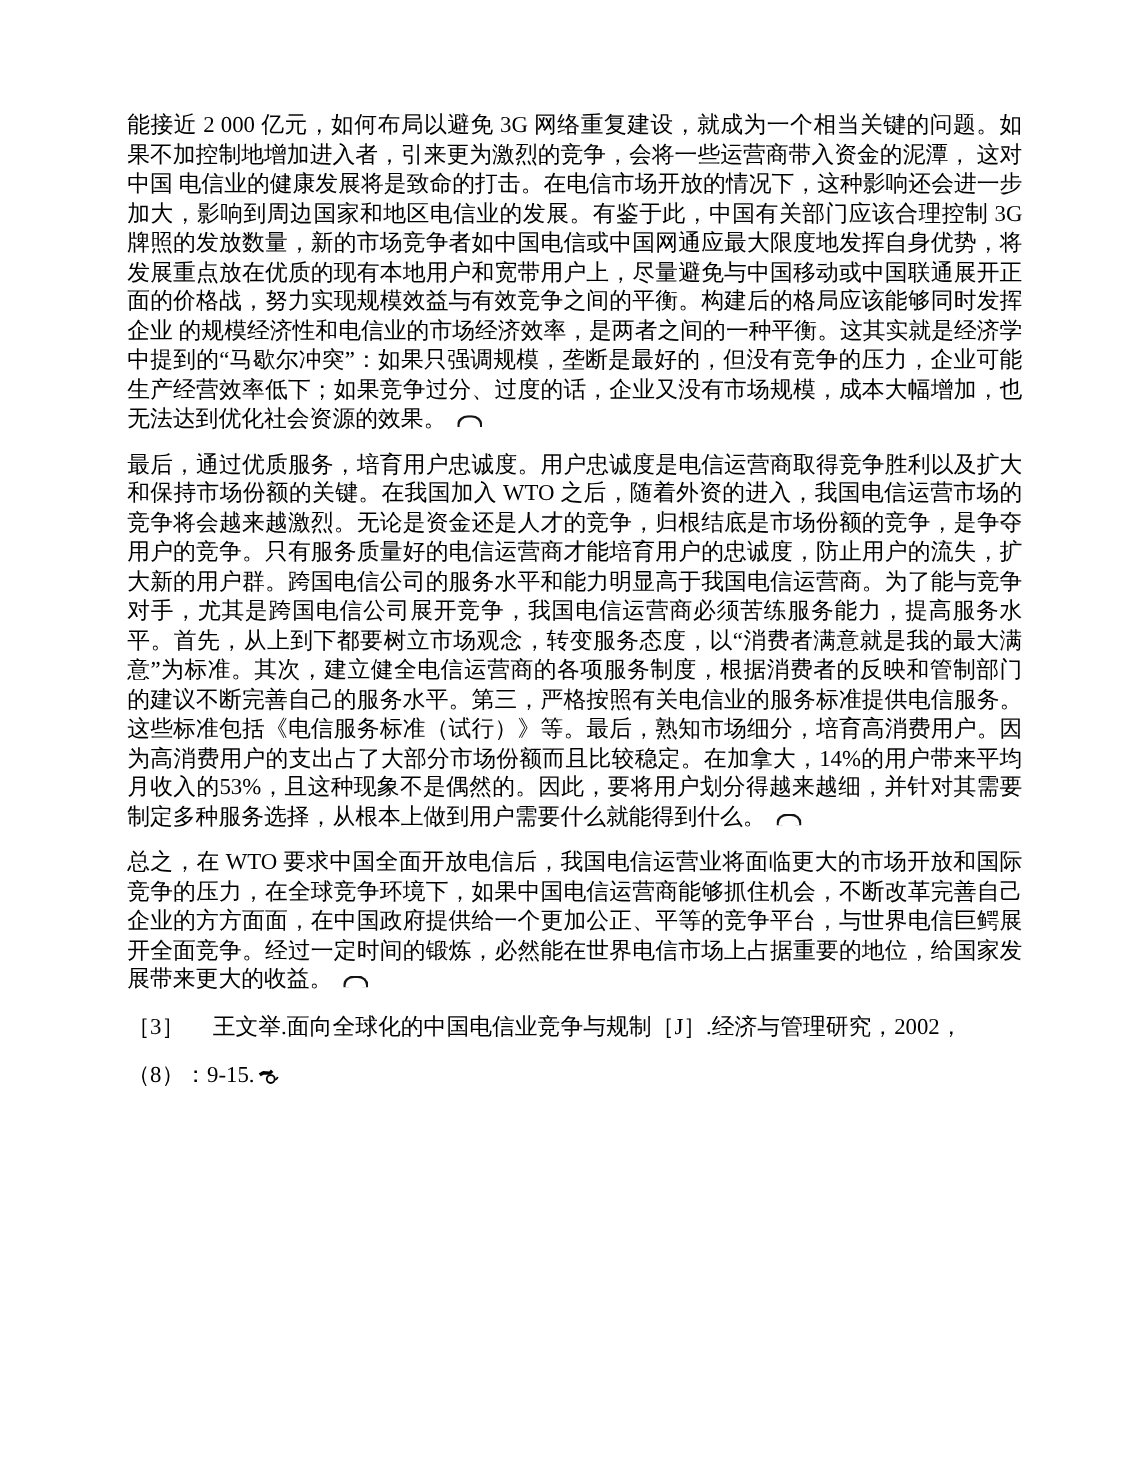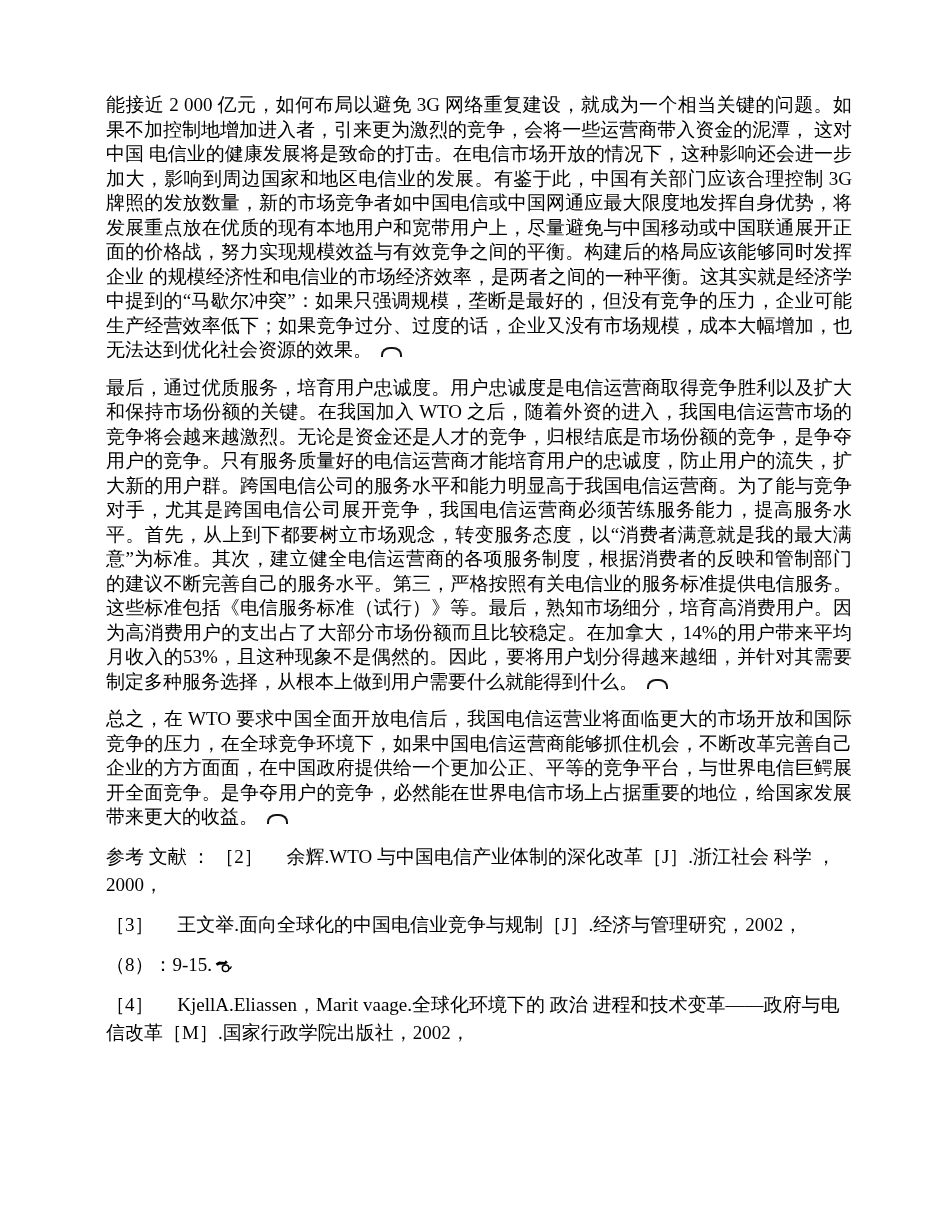--- a/index.html
+++ b/index.html
@@ -64,29 +64,27 @@
 </style>
 </head>
 <body>
 
 <div class="page">
 
   <p class="para body-para"><span class="txt">能接近 2 000 亿元，如何布局以避免 3G 网络重复建设，就成为一个相当关键的问题。如果不加控制地增加进入者，引来更为激烈的竞争，会将一些运营商带入资金的泥潭， 这对 中国 电信业的健康发展将是致命的打击。在电信市场开放的情况下，这种影响还会进一步加大，影响到周边国家和地区电信业的发展。有鉴于此，中国有关部门应该合理控制 3G 牌照的发放数量，新的市场竞争者如中国电信或中国网通应最大限度地发挥自身优势，将发展重点放在优质的现有本地用户和宽带用户上，尽量避免与中国移动或中国联通展开正面的价格战，努力实现规模效益与有效竞争之间的平衡。构建后的格局应该能够同时发挥 企业 的规模经济性和电信业的市场经济效率，是两者之间的一种平衡。这其实就是经济学中提到的“马歇尔冲突”：如果只强调规模，垄断是最好的，但没有竞争的压力，企业可能生产经营效率低下；如果竞争过分、过度的话，企业又没有市场规模，成本大幅增加，也无法达到优化社会资源的效果。</span><span class="arc-mark"></span></p>
 
   <p class="para body-para"><span class="txt">最后，通过优质服务，培育用户忠诚度。用户忠诚度是电信运营商取得竞争胜利以及扩大和保持市场份额的关键。在我国加入 WTO 之后，随着外资的进入，我国电信运营市场的竞争将会越来越激烈。无论是资金还是人才的竞争，归根结底是市场份额的竞争，是争夺用户的竞争。只有服务质量好的电信运营商才能培育用户的忠诚度，防止用户的流失，扩大新的用户群。跨国电信公司的服务水平和能力明显高于我国电信运营商。为了能与竞争对手，尤其是跨国电信公司展开竞争，我国电信运营商必须苦练服务能力，提高服务水平。首先，从上到下都要树立市场观念，转变服务态度，以“消费者满意就是我的最大满意”为标准。其次，建立健全电信运营商的各项服务制度，根据消费者的反映和管制部门的建议不断完善自己的服务水平。第三，严格按照有关电信业的服务标准提供电信服务。这些标准包括《电信服务标准（试行）》等。最后，熟知市场细分，培育高消费用户。因为高消费用户的支出占了大部分市场份额而且比较稳定。在加拿大，14%的用户带来平均月收入的53%，且这种现象不是偶然的。因此，要将用户划分得越来越细，并针对其需要制定多种服务选择，从根本上做到用户需要什么就能得到什么。</span><span class="arc-mark"></span></p>
 
-  <p class="para body-para"><span class="txt">总之，在 WTO 要求中国全面开放电信后，我国电信运营业将面临更大的市场开放和国际竞争的压力，在全球竞争环境下，如果中国电信运营商能够抓住机会，不断改革完善自己企业的方方面面，在中国政府提供给一个更加公正、平等的竞争平台，与世界电信巨鳄展开全面竞争。是争夺用户的竞争，必然能在世界电信市场上占据重要的地位，给国家发展带来更大的收益。</span><span class="arc-mark"></span></p>
+  <p class="para body-para"><span class="txt">总之，在 WTO 要求中国全面开放电信后，我国电信运营业将面临更大的市场开放和国际竞争的压力，在全球竞争环境下，如果中国电信运营商能够抓住机会，不断改革完善自己企业的方方面面，在中国政府提供给一个更加公正、平等的竞争平台，与世界电信巨鳄展开全面竞争。经过一定时间的锻炼，必然能在世界电信市场上占据重要的地位，给国家发展带来更大的收益。</span><span class="arc-mark"></span></p>
 
-  <p class="para ref-para"><span class="txt">参考 文献 ： ［2］　 余辉.WTO 与中国电信产业体制的深化改革［J］.浙江社会 科学 ，2000，</span></p>
 
 
   <p class="para ref-para"><span class="txt">［3］　 王文举.面向全球化的中国电信业竞争与规制［J］.经济与管理研究，2002，</span></p>
 
   <p class="para ref-para"><span class="txt">（8）：9-15.</span><svg class="scooter" width="18" height="14" viewBox="0 0 18 14">
         <path d="M0.6 4.6 L4.2 2.4 L9.4 2.9 L10.8 1.2 L12.8 3.4 L10.2 5.6 L4.6 5.7 L2.2 6.8 Z" fill="#000"></path>
         <circle cx="10.6" cy="9.2" r="3.3" fill="none" stroke="#000" stroke-width="1.5"></circle>
         <path d="M13.8 9.8 q2.2 -0.2 2.6 -2.4" stroke="#000" stroke-width="1.3" fill="none"></path>
       </svg></p>
 
-  <p class="para ref-para"><span class="txt">［4］　 KjellA.Eliassen，Marit vaage.全球化环境下的 政治 进程和技术变革——政府与电信改革［M］.国家行政学院出版社，2002，</span></p>
 
 
 </div>
 
 </body></html>

